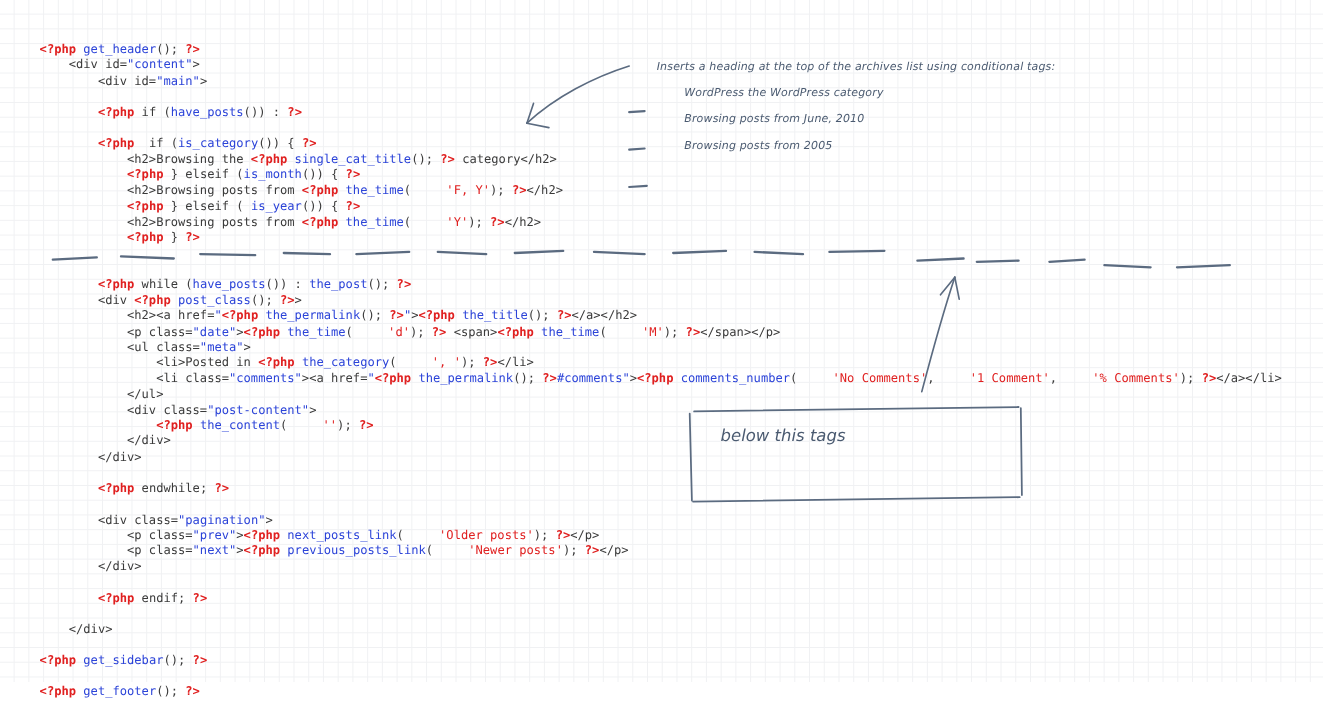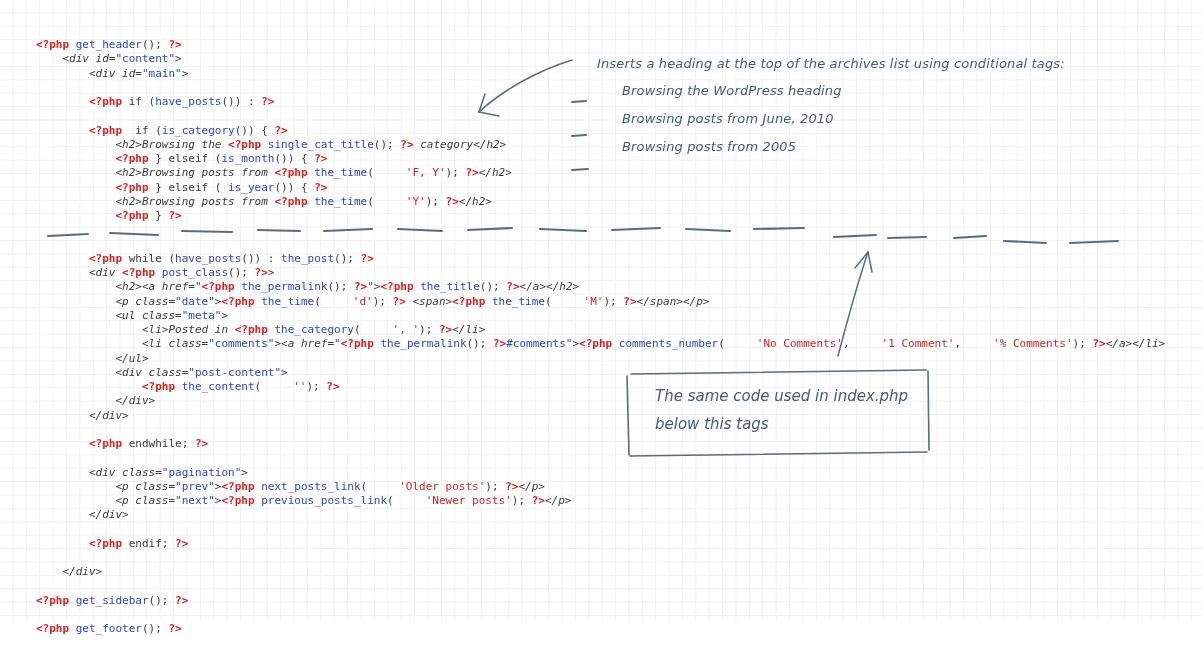--- a/index.html
+++ b/index.html
@@ -30,40 +30,40 @@
     white-space: pre;
     color: #3a3a3a;
   }
   #code .ln { display: block; height: 14.25px; }
   #code .blank { display: block; height: 14.25px; }
 
   
   .php   { color: #e02020; font-weight: bold; }   
   .fn    { color: #2b43d8; }                      
   .punc  { color: #3a3a3a; }                      
-  .tag   { color: #3a3a3a; font-style: italic; }                      
+  .tag   { color: #3a3a3a; }                      
   .attrv { color: #2b43d8; }                      
   .str   { color: #e02020; margin-left: 32px; }                      
 
   
   #ink {
     position: absolute;
     left: 0; top: 0;
     width: 1203px; height: 656px;
     pointer-events: none;
   }
   .hand {
     position: absolute;
     font-family: "DejaVu Sans", sans-serif;
     color: #4a5a70;
     font-style: italic;
   }
   #note1 {
     left: 597px; top: 56px;
-    font-size: 13px;
+    font-size: 10px;
     letter-spacing: 0.15px;
   }
   #note1 .title { display:block; margin-bottom: 12px; }
   #note1 .row { display:block; margin-bottom: 13px; padding-left: 25px; }
   #note2 {
     left: 655px; top: 382px;
     font-size: 15px;
     line-height: 28px;
   }
 </style>
@@ -118,23 +118,22 @@
       <g stroke-width="2">
         <path d="M572,102 L586,101"></path>
         <path d="M572,136 L586,135"></path>
         <path d="M572,170 L588,169"></path>
       </g>
     </g>
   </svg>
 
   <div class="hand" id="note1">
     <span class="title">Inserts a heading at the top of the archives list using conditional tags:</span>
-    <span class="row">Browsing the WordPress heading</span>
+    <span class="row">WordPress the WordPress category</span>
     <span class="row">Browsing posts from June, 2010</span>
     <span class="row">Browsing posts from 2005</span>
   </div>
 
   <div class="hand" id="note2">
-    <div>The same code used in index.php</div>
     <div>below this tags</div>
   </div>
 
 </div>
 
 </body></html>

